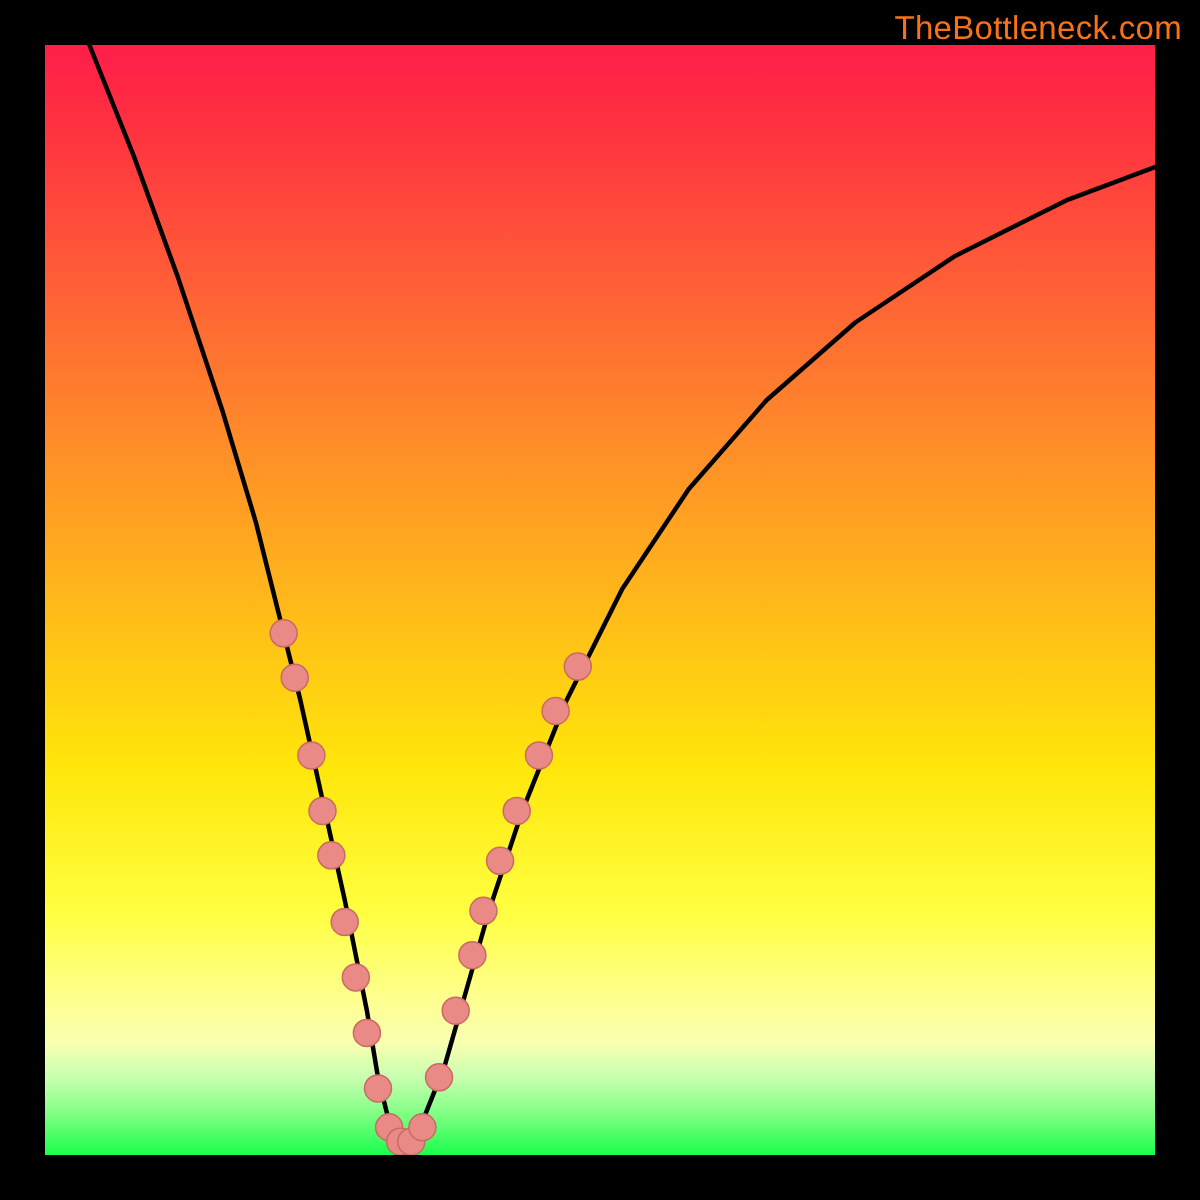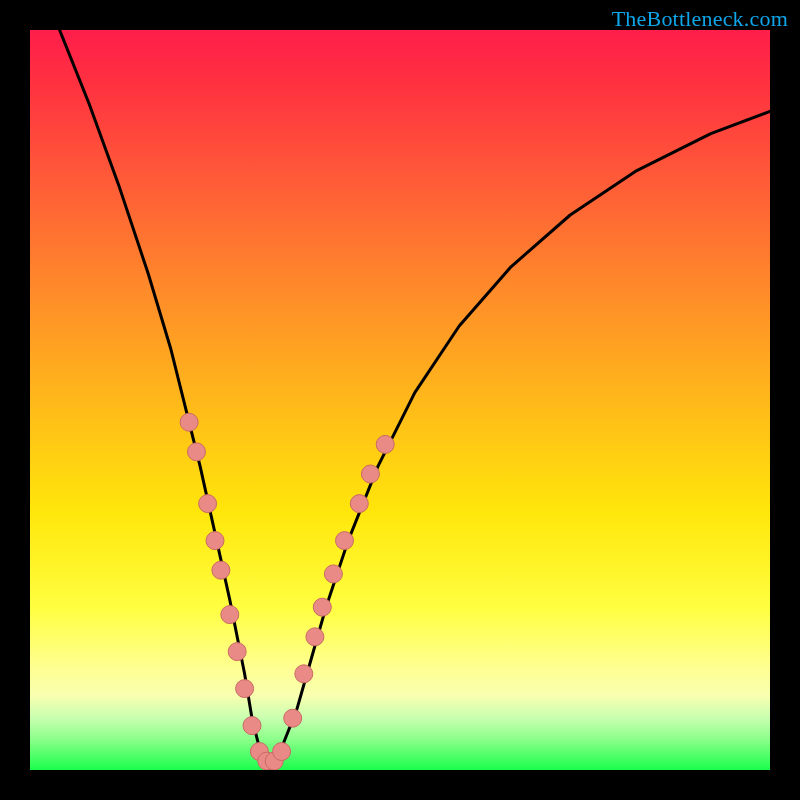--- a/index.html
+++ b/index.html
@@ -36,23 +36,23 @@
       #f8ffb0 90%,
       #c8ffb0 93%,
       #88ff88 96%,
       #1aff4c 100%
     );
   }
   .watermark {
     position: absolute;
     top: 6px;
     right: 12px;
-    font-family: Liberation Serif, serif;
+    font-family: Liberation Sans, sans-serif;
     font-size: 22px;
-    color: #0ea5e9;
+    color: #f97316;
     letter-spacing: 0.2px;
     user-select: none;
   }
   svg.curve {
     position: absolute;
     left: 0;
     top: 0;
     width: 740px;
     height: 740px;
   }

